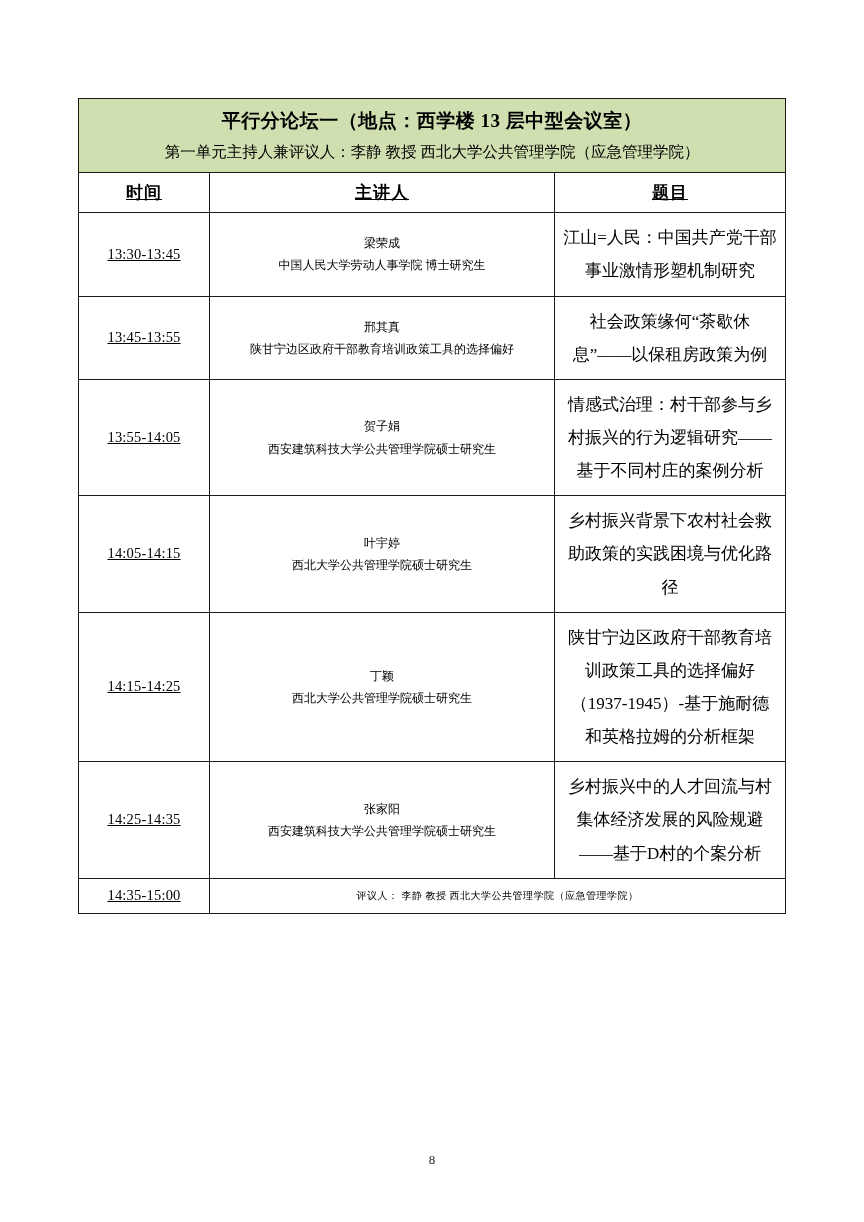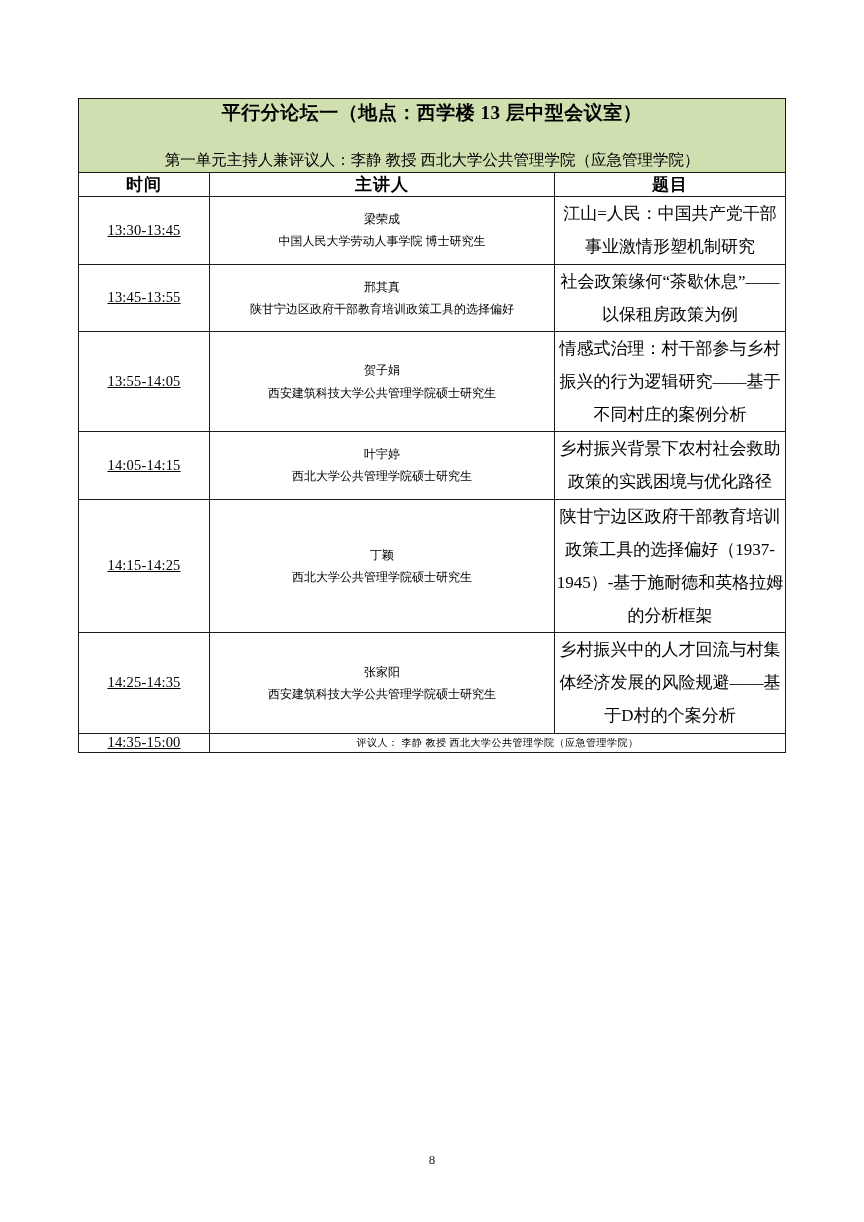--- a/index.html
+++ b/index.html
@@ -25,50 +25,51 @@
   .doc-table {
     position: absolute;
     left: 78px;
     top: 98px;
     width: 708px;
     border-collapse: collapse;
     table-layout: fixed;
   }
   .doc-table td, .doc-table th {
     border: 1px solid #1a1a1a;
-    padding: 0;
+    padding: 8px;
     vertical-align: middle;
     text-align: center;
   }
   .banner-cell {
     background: #cfdfb0;
     padding: 14px 10px 14px 10px;
   }
   .banner-title {
     font-size: 19px;
     font-weight: bold;
     letter-spacing: 0.5px;
     line-height: 1.5;
     color: #000;
   }
   .banner-sub {
     font-size: 15.5px;
     line-height: 1.6;
-    margin-top: 20px;
+    margin-top: 4px;
     color: #000;
   }
   .col-time { width: 131px; }
   .col-speaker { width: 345px; }
   .col-topic { width: 231px; }
 
   .head-cell {
     font-size: 17px;
     font-weight: bold;
     padding: 18px 4px;
     letter-spacing: 1px;
+    text-decoration: underline;
   }
   .time-cell {
     font-size: 14.5px;
     letter-spacing: 0.2px;
     padding: 8px 4px;
     text-decoration: underline;
   }
   .speaker-cell {
     font-size: 12px;
     line-height: 1.85;

